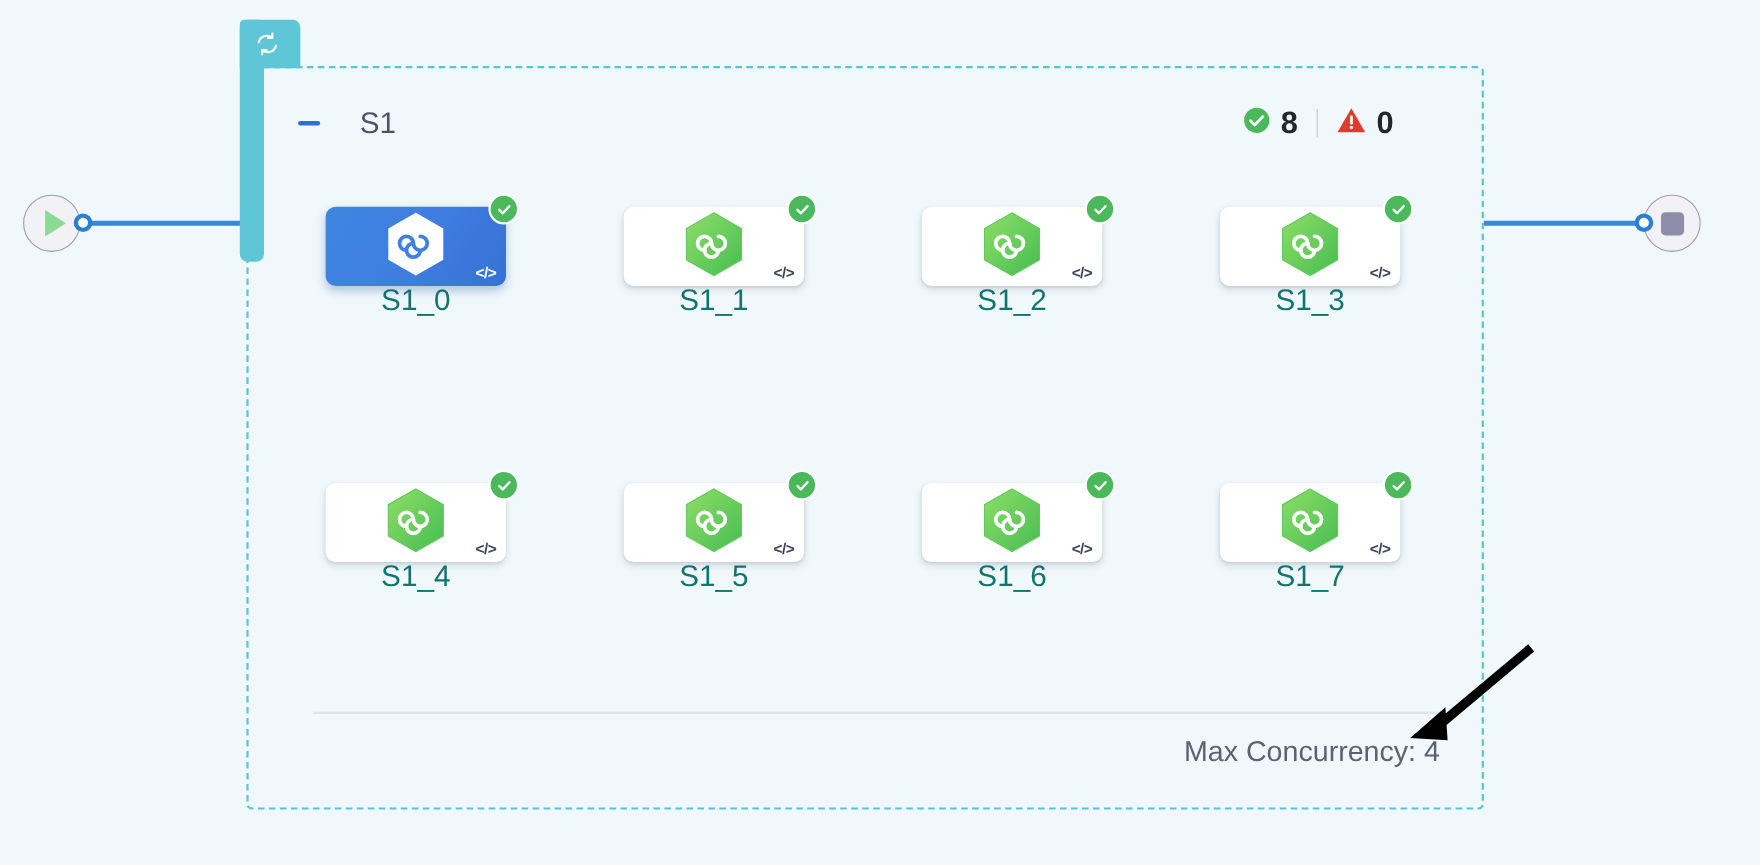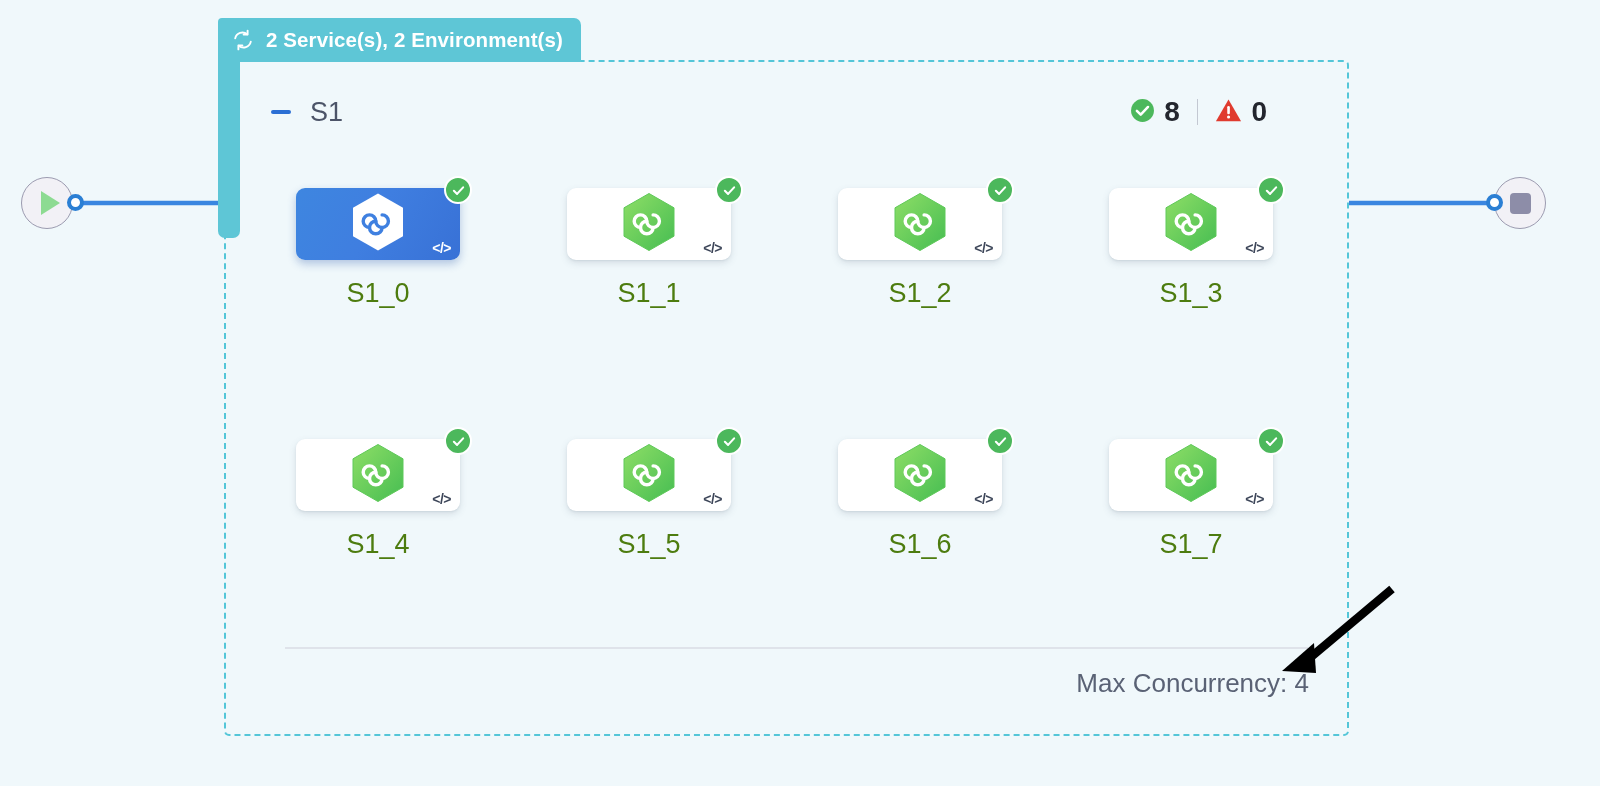--- a/index.html
+++ b/index.html
@@ -139,21 +139,21 @@
     margin-left: 20px;
     cursor: pointer;
   }
   #collapse-toggle .minus-bar {
     width: 20px;
     height: 4px;
     border-radius: 2px;
     background: #2b6fd4;
   }
   #group-title {
-    margin-left: 16px;
+    margin-left: 33px;
     font-size: 27px;
     color: #4c5468;
     font-weight: 400;
   }
 
   #status-counts {
     margin-left: auto;
     display: flex;
     align-items: center;
     gap: 0px;
@@ -219,25 +219,24 @@
     background: #4cb85c;
     border: 2.5px solid #ffffff;
     box-sizing: border-box;
     display: flex;
     align-items: center;
     justify-content: center;
     z-index: 4;
   }
 
   .node-label {
-    margin-top: 20px;
     text-align: center;
     width: 164px;
     font-size: 27px;
-    color: #4d7c0f;
+    color: #0f766e;
     line-height: 1;
   }
 
   
   #group-divider {
     position: absolute;
     left: 285px;
     top: 647px;
     width: 1023px;
     height: 1.6px;
@@ -291,21 +290,20 @@
 
   <div id="group-badge">
     <span>
       <svg class="loop-icon" width="24" height="24" viewBox="0 0 24 24" fill="none" stroke="#ffffff" stroke-width="1.9" stroke-linecap="round" stroke-linejoin="round">
         <path d="M4.2 10.4a7.4 7.4 0 0 1 12-4.1"></path>
         <polyline points="16.6 2.6 16.6 6.6 12.6 6.6"></polyline>
         <path d="M19.8 13.6a7.4 7.4 0 0 1-12 4.1"></path>
         <polyline points="7.4 21.4 7.4 17.4 11.4 17.4"></polyline>
       </svg>
     </span>
-    <span class="badge-text">2 Service(s), 2 Environment(s)</span>
   </div>
 
   <div id="group-header">
     <div id="collapse-toggle">
       <div class="minus-bar"></div>
     </div>
     <div id="group-title">S1</div>
 
     <div id="status-counts">
       <div class="count-chip">

